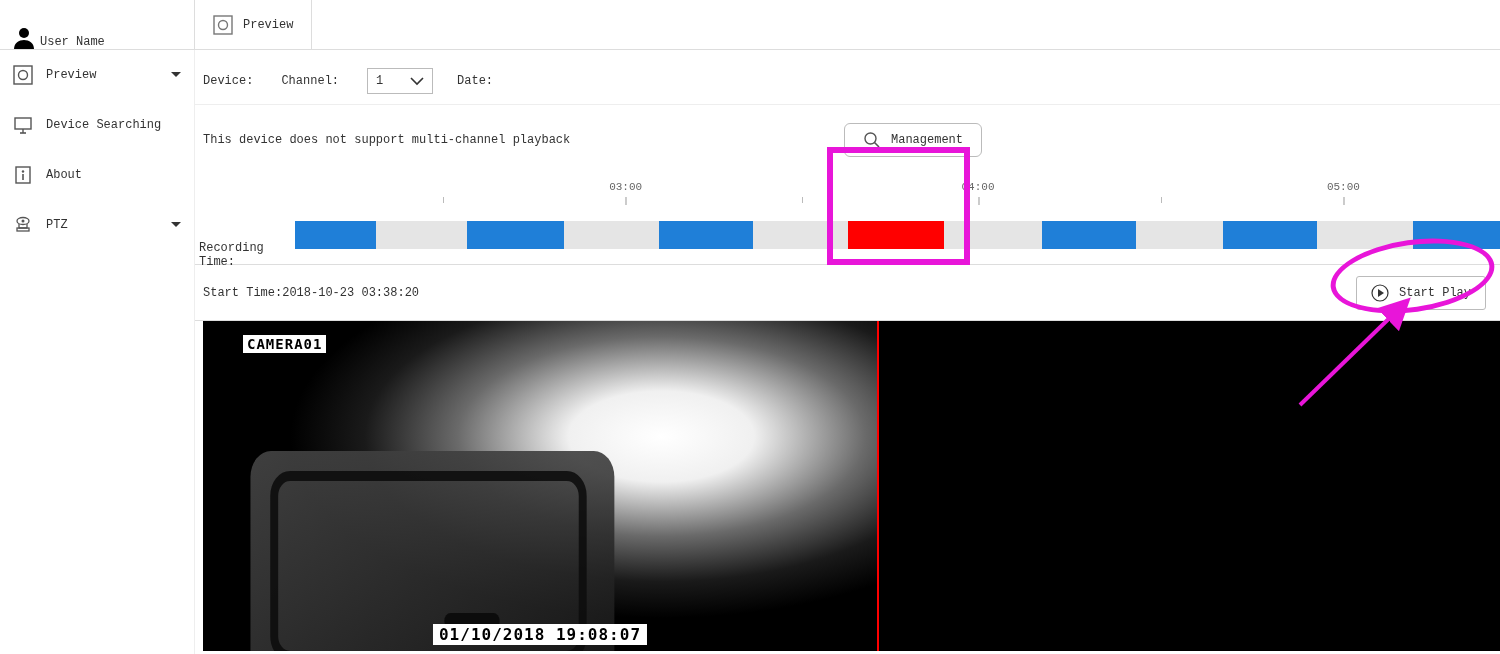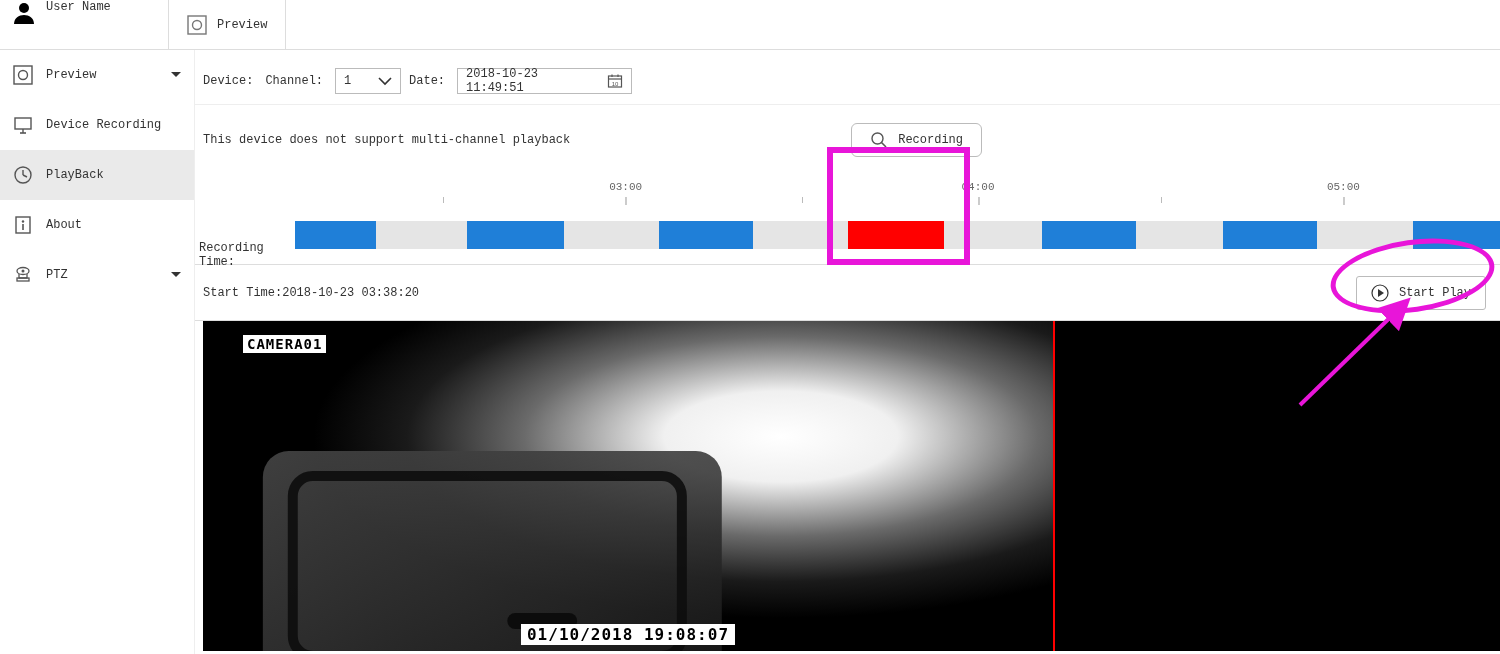--- a/index.html
+++ b/index.html
@@ -14,25 +14,25 @@
     position: relative;
   }
   
   .topbar {
     height: 50px;
     border-bottom: 1px solid #ddd;
     display: flex;
     align-items: stretch;
   }
   .topbar-left {
-    width: 169px;
-    display: flex;
-    align-items: flex-start;
+    width: 195px;
+    display: flex;
+    align-items: flex-end;
     padding-left: 12px;
-    gap: 10px;
+    gap: 4px;
     border-right: 1px solid #ddd;
   }
   .topbar-tab {
     display: flex;
     align-items: center;
     padding: 0 18px;
     gap: 10px;
     border-right: 1px solid #ddd;
   }
   
@@ -67,21 +67,21 @@
     color: #333;
   }
   .content {
     flex: 1;
     position: relative;
     padding: 0;
   }
   .filter-row {
     display: flex;
     align-items: center;
-    gap: 8px;
+    gap: 24px;
     padding: 18px 0 10px 8px;
     border-bottom: 1px solid #eee;
   }
   .filter-label { margin-right: 4px; }
   .select {
     border: 1px solid #bbb;
     height: 26px;
     display: flex;
     align-items: center;
     padding: 0 8px;
@@ -224,21 +224,21 @@
     cursor:pointer;
   }
   
   .video-area {
     display:flex;
     height: 330px;
     background:#000;
     margin: 0 0 0 8px;
   }
   .video-left {
-    width: 852px;
+    width: 676px;
     position:relative;
     border-right: 2px solid #ff0000;
     background: #f9a8d4;
   }
   .video-right {
     flex:1;
     background:#000;
   }
   .cam-label {
     position:absolute;
@@ -317,33 +317,23 @@
     </div>
 
     <div class="sidebar-item">
       <span class="icon">
         <svg width="20" height="20" viewBox="0 0 20 20">
             <rect x="2" y="3" width="16" height="11" fill="none" stroke="#555" stroke-width="1.4"></rect>
             <line x1="7" y1="18" x2="13" y2="18" stroke="#555" stroke-width="1.6"></line>
             <line x1="10" y1="14" x2="10" y2="18" stroke="#555" stroke-width="1.4"></line>
           </svg>
       </span>
-      <span>Device Recording</span>
-    </div>
-
-    <div class="sidebar-item active">
-      <span class="icon">
-        <svg width="20" height="20" viewBox="0 0 20 20">
-            <circle cx="10" cy="10" r="8" fill="none" stroke="#555" stroke-width="1.4"></circle>
-            <line x1="10" y1="10" x2="10" y2="5" stroke="#555" stroke-width="1.4"></line>
-            <line x1="10" y1="10" x2="14" y2="12" stroke="#555" stroke-width="1.4"></line>
-          </svg>
-      </span>
-      <span>PlayBack</span>
-    </div>
+      <span>Device Searching</span>
+    </div>
+
 
 
     <div class="sidebar-item">
       <span class="icon">
         <svg width="20" height="20" viewBox="0 0 20 20">
             <rect x="3" y="2" width="14" height="16" fill="none" stroke="#555" stroke-width="1.4"></rect>
             <circle cx="10" cy="6.5" r="1.2" fill="#555"></circle>
             <line x1="10" y1="9" x2="10" y2="15" stroke="#555" stroke-width="1.6"></line>
           </svg>
       </span>
@@ -376,44 +366,32 @@
       <span class="filter-label">Channel:</span>
       <div class="select channel">
         <span>1</span>
         <span class="chevd">
           <svg width="14" height="14" viewBox="0 0 14 14">
               <path d="M1 4 L7 10 L13 4" fill="none" stroke="#333" stroke-width="1.6"></path>
             </svg>
         </span>
       </div>
       <span class="filter-label">Date:</span>
-      <div class="date-input">
-        <span>2018-10-23 11:49:51</span>
-        <span class="cal">
-          <svg width="16" height="16" viewBox="0 0 16 16">
-              <rect x="1.5" y="3" width="13" height="11" fill="none" stroke="#555" stroke-width="1.2"></rect>
-              <line x1="1.5" y1="6" x2="14.5" y2="6" stroke="#555" stroke-width="1.2"></line>
-              <line x1="5" y1="1.5" x2="5" y2="4" stroke="#555" stroke-width="1.2"></line>
-              <line x1="11" y1="1.5" x2="11" y2="4" stroke="#555" stroke-width="1.2"></line>
-              <text x="8" y="12.5" font-size="6" text-anchor="middle" fill="#555" font-family="sans-serif">10</text>
-            </svg>
-        </span>
-      </div>
     </div>
 
     <div class="info-row">
       <span class="info-text">This device does not support multi-channel playback</span>
       <div class="searching-btn">
         <span>
           <svg width="18" height="18" viewBox="0 0 18 18">
               <circle cx="7.5" cy="7.5" r="5.5" fill="none" stroke="#555" stroke-width="1.4"></circle>
               <line x1="11.5" y1="11.5" x2="16" y2="16" stroke="#555" stroke-width="1.6"></line>
             </svg>
         </span>
-        <span>Recording</span>
+        <span>Management</span>
       </div>
     </div>
 
     <div class="timeline-wrap">
       <div class="time-ticks">
         <span class="time-tick" style="left:33%;">03:00</span>
         <span class="time-tick" style="left:60%;text-align:right;">04:00</span>
         <span class="time-tick" style="left:88%;">05:00</span>
         <span class="time-subtick" style="left:19%;"></span>
         <span class="time-subtick" style="left:46.5%;"></span>

